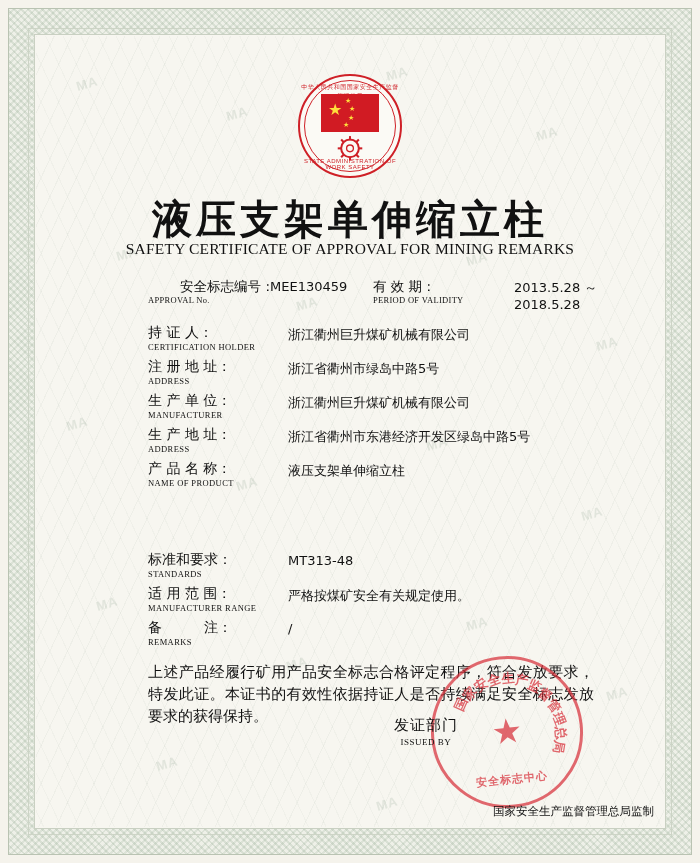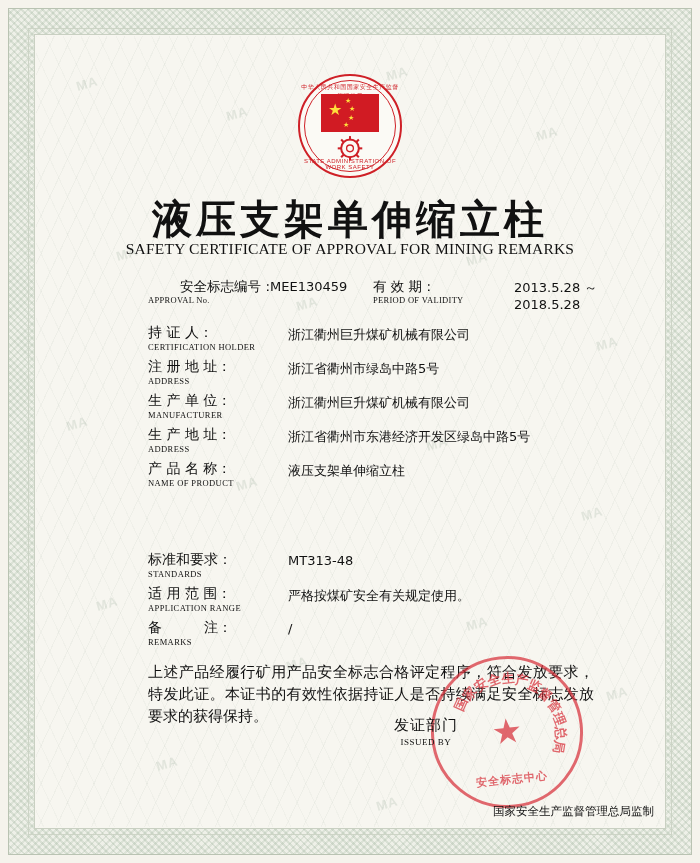--- a/index.html
+++ b/index.html
@@ -442,21 +442,21 @@
     </div>
 
     <div class="fields2">
       <div class="field">
         <span class="f-cn tight">标准和要求：</span>
         <span class="f-en">STANDARDS</span>
         <span class="f-val">MT313-48</span>
       </div>
       <div class="field">
         <span class="f-cn tight">适 用 范 围：</span>
-        <span class="f-en">APPLICATION RANGE</span>
+        <span class="f-en">MANUFACTURER RANGE</span>
         <span class="f-val">严格按煤矿安全有关规定使用。</span>
       </div>
       <div class="field">
         <span class="f-cn tight">备　　　注：</span>
         <span class="f-en">REMARKS</span>
         <span class="f-val">/</span>
       </div>
     </div>
 
     <div class="statement">上述产品经履行矿用产品安全标志合格评定程序，符合发放要求，特发此证。本证书的有效性依据持证人是否持续满足安全标志发放要求的获得保持。</div>

